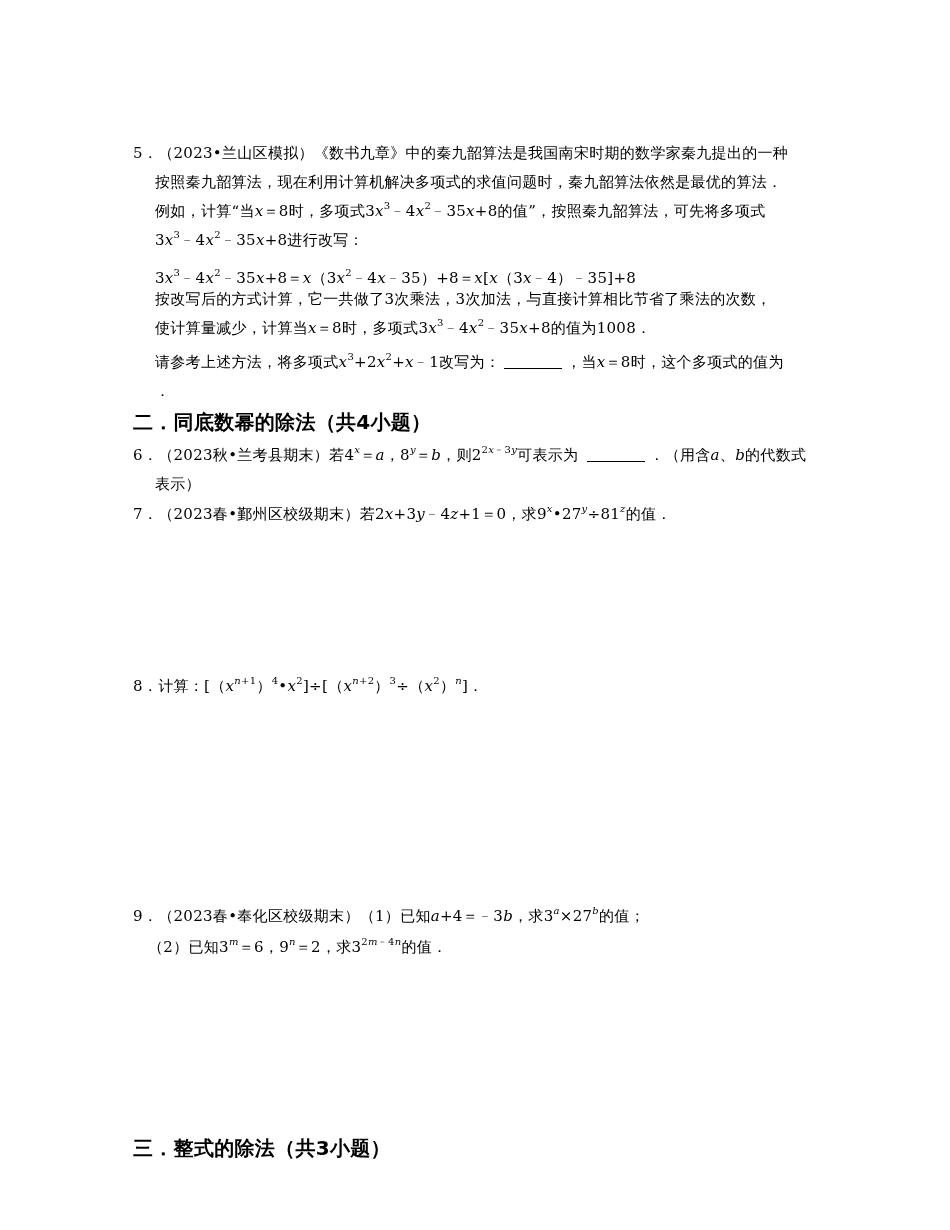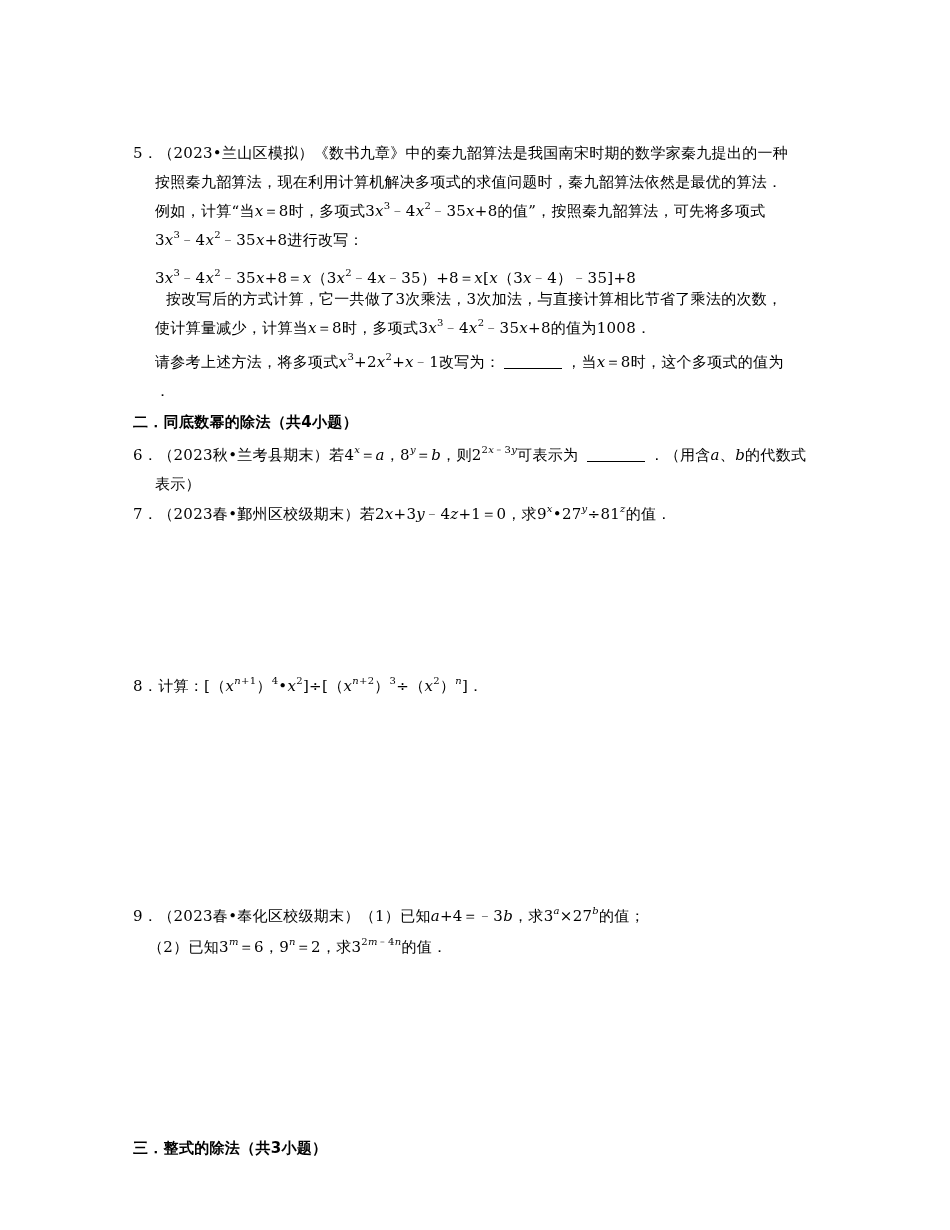--- a/index.html
+++ b/index.html
@@ -1,36 +1,36 @@
 <!DOCTYPE html>
 <html><head>
 <meta charset="utf-8">
 <style>
   html, body { margin:0; padding:0; background:#ffffff; }
   body { width:950px; height:1230px; position:relative; overflow:hidden;
          font-family:"DejaVu Serif","Liberation Serif",serif; color:#000; }
   .line { position:absolute; font-size:15px; line-height:20px; white-space:nowrap; letter-spacing:0.3px; }
   .ind { left:155px; }
   .num { left:133px; }
-  .sec { left:133px; font-weight:bold; font-family:"DejaVu Sans","Liberation Sans",sans-serif; font-size:15px; }
+  .sec { left:133px; font-weight:bold; font-family:"DejaVu Sans","Liberation Sans",sans-serif; font-size:20px; }
   i { font-style:italic; }
   sup { font-size:10px; line-height:0; vertical-align:7px; }
   .blank { display:inline-block; width:58px; border-bottom:1px solid #000; height:14px; vertical-align:-2px; margin:0 4px; }
 </style>
 </head>
 <body>
 
 <div class="line num" style="top:143px;">
   <span>5．</span><span>（2023•兰山区模拟）</span><span>《数书九章》中的秦九韶算法是我国南宋时期的数学家秦九提出的一种</span>
 </div>
 <div class="line ind" style="top:172px;">按照秦九韶算法，现在利用计算机解决多项式的求值问题时，秦九韶算法依然是最优的算法．</div>
 <div class="line ind" style="top:201px;">例如，计算“当<i>x</i>＝8时，多项式3<i>x</i><sup>3</sup>﹣4<i>x</i><sup>2</sup>﹣35<i>x</i>+8的值”，按照秦九韶算法，可先将多项式</div>
 <div class="line ind" style="top:230px;">3<i>x</i><sup>3</sup>﹣4<i>x</i><sup>2</sup>﹣35<i>x</i>+8进行改写：</div>
 <div class="line ind" style="top:260px;margin-top:8px;">3<i>x</i><sup>3</sup>﹣4<i>x</i><sup>2</sup>﹣35<i>x</i>+8＝<i>x</i>（3<i>x</i><sup>2</sup>﹣4<i>x</i>﹣35）+8＝<i>x</i>[<i>x</i>（3<i>x</i>﹣4）﹣35]+8</div>
-<div class="line ind" style="top:289px;margin-left:11px;">按改写后的方式计算，它一共做了3次乘法，3次加法，与直接计算相比节省了乘法的次数，</div>
+<div class="line ind" style="top:289px;">按改写后的方式计算，它一共做了3次乘法，3次加法，与直接计算相比节省了乘法的次数，</div>
 <div class="line ind" style="top:318px;">使计算量减少，计算当<i>x</i>＝8时，多项式3<i>x</i><sup>3</sup>﹣4<i>x</i><sup>2</sup>﹣35<i>x</i>+8的值为1008．</div>
 <div class="line ind" style="top:352px;">请参考上述方法，将多项式<i>x</i><sup>3</sup>+2<i>x</i><sup>2</sup>+<i>x</i>﹣1改写为：<span class="blank"></span>，当<i>x</i>＝8时，这个多项式的值为</div>
 <div class="line ind" style="top:381px;">．</div>
 
 <div class="line sec" style="top:412px;">二．同底数幂的除法（共4小题）</div>
 
 <div class="line num" style="top:445px;">
   <span>6．</span><span>（2023秋•兰考县期末）</span>若4<sup><i>x</i></sup>＝<i>a</i>，8<sup><i>y</i></sup>＝<i>b</i>，则2<sup>2<i>x</i>﹣3<i>y</i></sup>可表示为 <span class="blank"></span>．（用含<i>a</i>、<i>b</i>的代数式
 </div>
 <div class="line ind" style="top:474px;">表示）</div>

